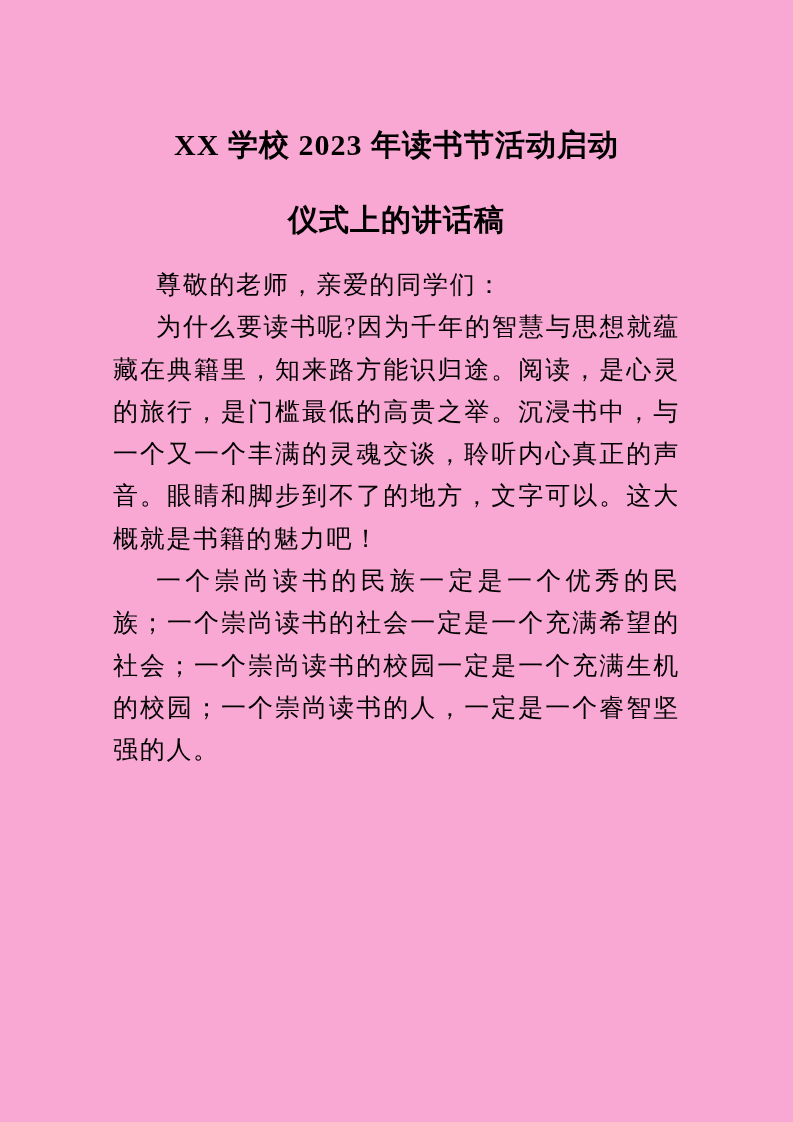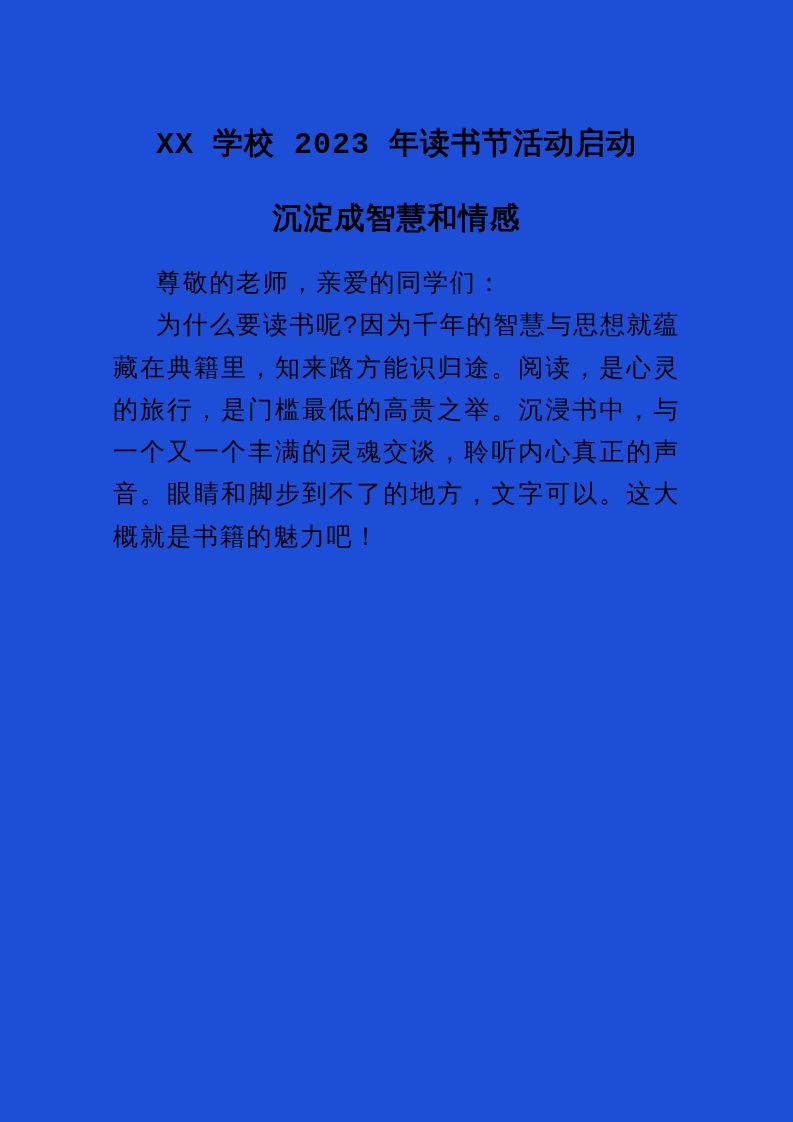--- a/index.html
+++ b/index.html
@@ -5,23 +5,23 @@
   html, body {
     margin: 0;
     padding: 0;
     background: #ffffff;
   }
   .page {
     position: relative;
     width: 793px;
     height: 1122px;
     margin: 0 auto;
-    background: #1d4ed8;
+    background: #f9a8d4;
     color: #000000;
-    font-family: Liberation Mono, monospace;
+    font-family: Liberation Serif, serif;
     overflow: hidden;
     box-sizing: border-box;
   }
   .doc-title {
     padding-top: 126px;
     text-align: center;
     font-weight: bold;
     color: #000000;
   }
   .doc-title .title-line {
@@ -46,20 +46,21 @@
     color: #000000;
     word-break: break-all;
   }
 </style>
 </head>
 <body>
 
 <div class="page">
   <div class="doc-title">
     <div class="title-line">XX 学校 2023 年读书节活动启动</div>
-    <div class="title-line">沉淀成智慧和情感</div>
+    <div class="title-line">仪式上的讲话稿</div>
   </div>
 
   <div class="doc-body">
     <p>尊敬的老师，亲爱的同学们：</p>
     <p>为什么要读书呢?因为千年的智慧与思想就蕴藏在典籍里，知来路方能识归途。阅读，是心灵的旅行，是门槛最低的高贵之举。沉浸书中，与一个又一个丰满的灵魂交谈，聆听内心真正的声音。眼睛和脚步到不了的地方，文字可以。这大概就是书籍的魅力吧！</p>
+    <p>一个崇尚读书的民族一定是一个优秀的民族；一个崇尚读书的社会一定是一个充满希望的社会；一个崇尚读书的校园一定是一个充满生机的校园；一个崇尚读书的人，一定是一个睿智坚强的人。</p>
   </div>
 </div>
 
 </body></html>

